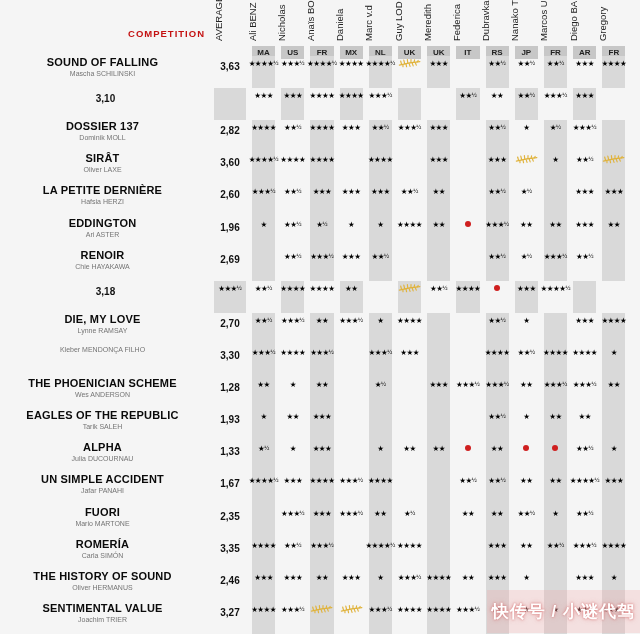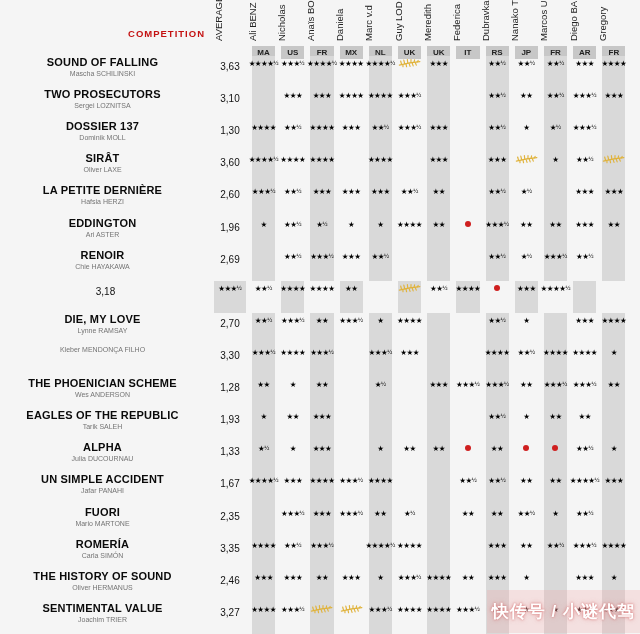--- a/index.html
+++ b/index.html
@@ -28,21 +28,21 @@
   .badge{
     display:block;height:13px;line-height:13px;background:#c7c7c7;
     text-align:center;font-size:8px;font-weight:bold;color:#222;
   }
   
   .film-row{height:32.11px}
   .film-label{padding-right:6px;text-align:center;overflow:hidden}
   .film-title{font-size:11px;font-weight:bold;color:#0a0a0a;line-height:13px;letter-spacing:.2px;white-space:nowrap}
   .film-dir{font-size:7px;color:#747474;line-height:8px;margin-top:1px;white-space:nowrap}
   .avg-cell{text-align:center}
-  .avg-val{font-size:10px;font-weight:normal;color:#111;display:inline-block;margin-top:0}
+  .avg-val{font-size:10px;font-weight:bold;color:#111;display:inline-block;margin-top:0}
   .rating-cell{
     display:flex;justify-content:center;align-items:flex-start;
     padding:0 3px;
   }
   .rating-cell.striped{background:#d9d9d9;background-clip:content-box}
   .stars{
     font-size:7.5px;letter-spacing:-.5px;color:#000;line-height:9px;
     margin-top:3px;white-space:nowrap;
   }
   .stars .half{font-size:6px;vertical-align:1px;letter-spacing:0}
@@ -204,24 +204,20 @@
         <span class="stars">★★<span class="half">½</span></span>
       </div>
       <div class="rating-cell">
         <span class="stars">★★★</span>
       </div>
       <div class="rating-cell striped">
         <span class="stars">★★★★</span>
       </div>
     </div>
     <div class="row film-row">
-      <div class="film-label">
-        <div class="film-title">TWO PROSECUTORS</div>
-        <div class="film-dir">Sergei LOZNITSA</div>
-      </div>
       <div class="avg-cell"><span class="avg-val">3,10</span></div>
       <div class="rating-cell striped"></div>
       <div class="rating-cell">
         <span class="stars">★★★</span>
       </div>
       <div class="rating-cell striped">
         <span class="stars">★★★</span>
       </div>
       <div class="rating-cell">
         <span class="stars">★★★★</span>
@@ -248,21 +244,21 @@
       </div>
       <div class="rating-cell striped">
         <span class="stars">★★★</span>
       </div>
     </div>
     <div class="row film-row">
       <div class="film-label">
         <div class="film-title">DOSSIER 137</div>
         <div class="film-dir">Dominik MOLL</div>
       </div>
-      <div class="avg-cell"><span class="avg-val">1,30</span></div>
+      <div class="avg-cell"><span class="avg-val">2,82</span></div>
       <div class="rating-cell striped">
         <span class="stars">★★★★</span>
       </div>
       <div class="rating-cell">
         <span class="stars">★★<span class="half">½</span></span>
       </div>
       <div class="rating-cell striped">
         <span class="stars">★★★★</span>
       </div>
       <div class="rating-cell">

